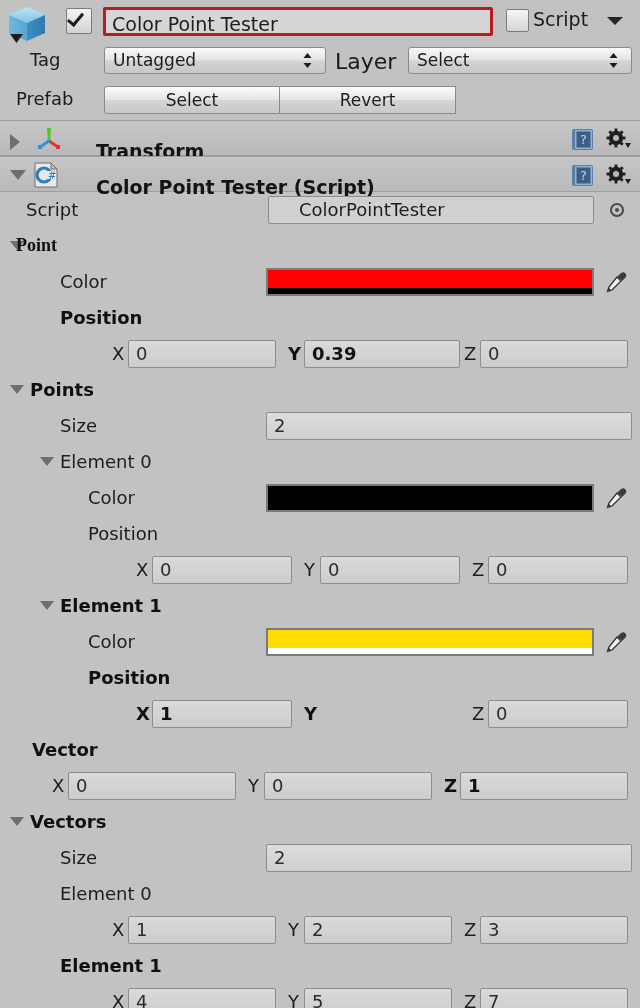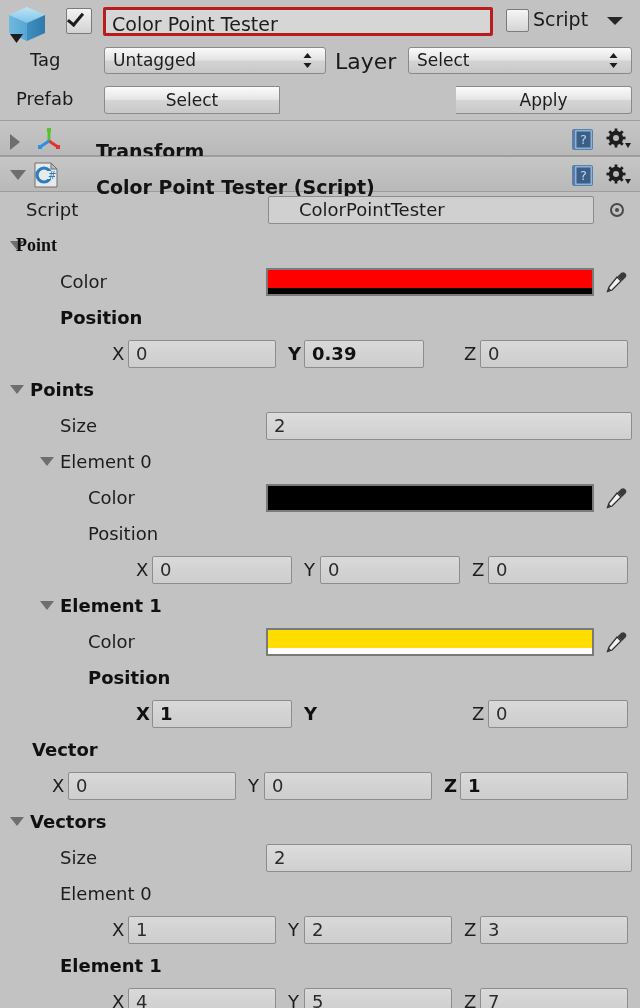--- a/index.html
+++ b/index.html
@@ -189,21 +189,21 @@
     <div class="dd" id="dd-layer">Select</div>
     <span class="updn" style="position:absolute;left:609px;top:52px;width:9px;height:17px;">
       <svg width="9" height="17" viewBox="0 0 9 17">
           <path d="M4.5 1 L8.5 6 L0.5 6 Z" fill="#1c1c1c"></path>
           <path d="M4.5 16 L8.5 11 L0.5 11 Z" fill="#1c1c1c"></path>
         </svg>
     </span>
 
     <span class="lbl-prefab">Prefab</span>
     <div class="btn" id="btn-select">Select</div>
-    <div class="btn" id="btn-apply">Apply</div>
+    <div class="btn" id="btn-revert">Revert</div>
   </div>
 
   <div class="comp-hdr">
     <span class="foldout closed comp-fold"></span>
     <span style="position:absolute;left:36px;top:6px;width:26px;height:24px;">
       <svg width="26" height="24" viewBox="0 0 26 24">
         <line x1="13" y1="14" x2="13" y2="3" stroke="#57c22a" stroke-width="3"></line>
         <line x1="13" y1="14" x2="22" y2="20" stroke="#e03333" stroke-width="3"></line>
         <line x1="13" y1="14" x2="4" y2="20" stroke="#2f8fe0" stroke-width="3"></line>
         <rect x="11" y="1" width="4" height="4" fill="#57c22a"></rect>
@@ -293,21 +293,21 @@
             <path d="M6 23 l1 -3 l2.5 2.5 Z" fill="#2e2e2e"></path>
           </svg></span>
       </div>
       <div class="row" style="height: 36px;">
         <span class="rlabel b" style="left: 60px;">Position</span>
       </div>
       <div class="row" style="height: 36px;">
         <span class="axis" style="left: 112px;">X</span>
         <div class="num" style="left: 128px; width: 148px;">0</div>
         <span class="axis b" style="left: 288px;">Y</span>
-        <div class="num hot" style="left: 304px; width: 120px;">0.39</div>
+        <div class="num hot" style="left: 304px; width: 156px;">0.39</div>
         <span class="axis" style="left: 464px;">Z</span>
         <div class="num" style="left: 480px; width: 148px;">0</div>
       </div>
       <div class="row" style="height: 36px;">
         <span class="fold-s" style="left: 10px;"></span>
         <span class="rlabel b" style="left: 30px;">Points</span>
       </div>
       <div class="row" style="height: 36px;">
         <span class="rlabel" style="left: 60px;">Size</span>
         <div class="num big" style="left: 266px; width: 366px;">2</div>

